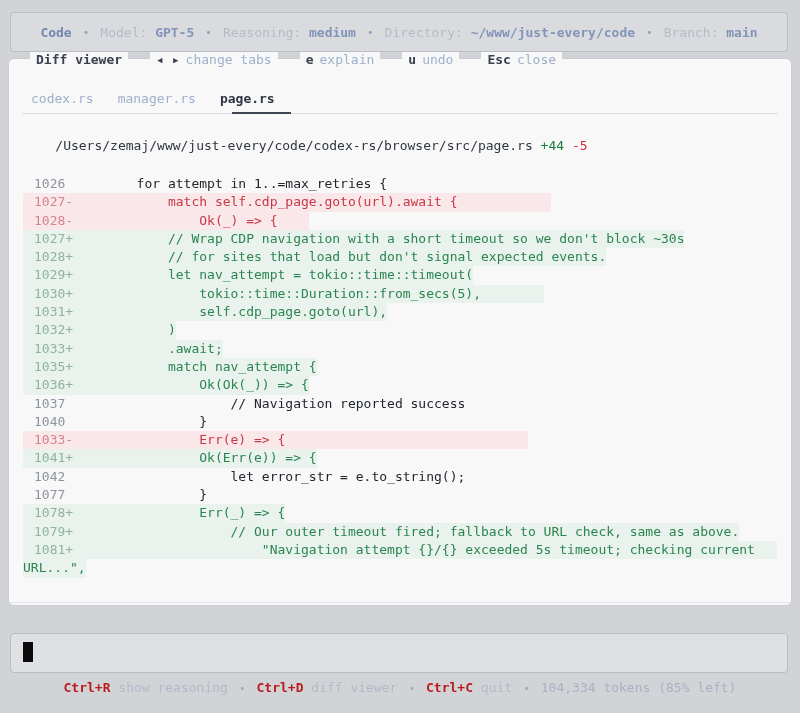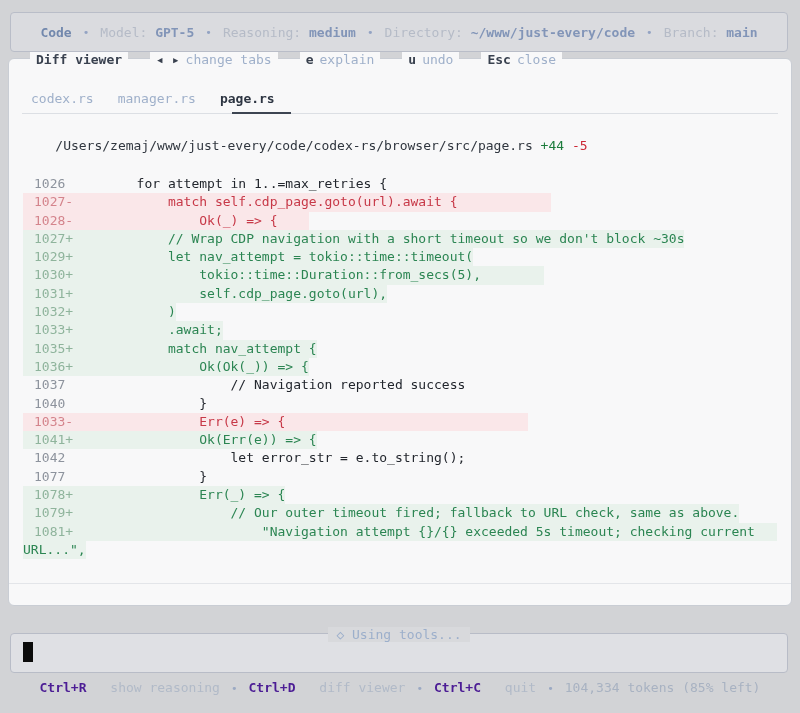--- a/index.html
+++ b/index.html
@@ -73,22 +73,22 @@
     display:flex;align-items:center;justify-content:center;
     font-size:13px;color:#9cafcb;white-space:pre;
   }
   .toolbox-legend .legend-text{background:#d8d9dc;padding:0 8px;}
   .cursor{position:absolute;left:12px;top:8px;width:10px;height:20px;background:#0b0b0b;}
   
   .footer{
     position:absolute;left:0;top:680px;width:800px;text-align:center;
     font-size:13px;white-space:pre;
   }
-  .ft-key{color:#4c1d95;font-weight:bold;}
-  .ft-action{color:#b1bac8;padding-left:16px;}
+  .ft-key{color:#b91c1c;font-weight:bold;}
+  .ft-action{color:#b1bac8;}
   .ft-dot{color:#9ba9c3;font-size:11px;margin:0 11px;}
   .ft-tokens{color:#a8b2c2;}
 </style>
 </head>
 <body>
 
 <div class="topbar" id="topbar"><span class="tb-app">Code</span><span class="tb-dot">•</span><span class="tb-label">Model: </span><span class="tb-value">GPT-5</span><span class="tb-dot">•</span><span class="tb-label">Reasoning: </span><span class="tb-value">medium</span><span class="tb-dot">•</span><span class="tb-label">Directory: </span><span class="tb-value">~/www/just-every/code</span><span class="tb-dot">•</span><span class="tb-label">Branch: </span><span class="tb-value">main</span></div>
 
 <div class="modal">
   <div class="modal-header" id="modal-header"><span class="mh-gap"></span><span class="mh-title">Diff viewer</span><span class="mh-gap mid"></span><span class="mh-key">◂ ▸</span><span class="mh-action">change tabs</span><span class="mh-gap mid"></span><span class="mh-key">e</span><span class="mh-action">explain</span><span class="mh-gap mid"></span><span class="mh-key">u</span><span class="mh-action">undo</span><span class="mh-gap mid"></span><span class="mh-key">Esc</span><span class="mh-action">close</span><span class="mh-fill"></span></div>
@@ -100,20 +100,21 @@
 
   <div class="path">
     <span class="path-file">/Users/zemaj/www/just-every/code/codex-rs/browser/src/page.rs</span><span> </span><span class="path-add">+44</span><span> </span><span class="path-del">-5</span>
   </div>
 
   <div class="diff" id="diff">
       <div class="row context"><span class="cell"><span class="num">1026</span><span class="code">        for attempt in 1..=max_retries {</span></span></div>
       <div class="row removed"><span class="cell"><span class="num">1027-</span><span class="code">            match self.cdp_page.goto(url).await {            </span></span></div>
       <div class="row removed"><span class="cell"><span class="num">1028-</span><span class="code">                Ok(_) =&gt; {    </span></span></div>
       <div class="row added"><span class="cell"><span class="num">1027+</span><span class="code">            // Wrap CDP navigation with a short timeout so we don't block ~30s</span></span></div>
+      <div class="row added"><span class="cell"><span class="num">1028+</span><span class="code">            // for sites that load but don't signal expected events.</span></span></div>
       <div class="row added"><span class="cell"><span class="num">1029+</span><span class="code">            let nav_attempt = tokio::time::timeout(</span></span></div>
       <div class="row added"><span class="cell"><span class="num">1030+</span><span class="code">                tokio::time::Duration::from_secs(5),        </span></span></div>
       <div class="row added"><span class="cell"><span class="num">1031+</span><span class="code">                self.cdp_page.goto(url),</span></span></div>
       <div class="row added"><span class="cell"><span class="num">1032+</span><span class="code">            )</span></span></div>
       <div class="row added"><span class="cell"><span class="num">1033+</span><span class="code">            .await;</span></span></div>
       <div class="row added"><span class="cell"><span class="num">1035+</span><span class="code">            match nav_attempt {</span></span></div>
       <div class="row added"><span class="cell"><span class="num">1036+</span><span class="code">                Ok(Ok(_)) =&gt; {</span></span></div>
       <div class="row context"><span class="cell"><span class="num">1037</span><span class="code">                    // Navigation reported success</span></span></div>
       <div class="row context"><span class="cell"><span class="num">1040</span><span class="code">                }</span></span></div>
       <div class="row removed"><span class="cell"><span class="num">1033-</span><span class="code">                Err(e) =&gt; {                               </span></span></div>
@@ -122,19 +123,16 @@
       <div class="row context"><span class="cell"><span class="num">1077</span><span class="code">                }</span></span></div>
       <div class="row added"><span class="cell"><span class="num">1078+</span><span class="code">                Err(_) =&gt; {</span></span></div>
       <div class="row added"><span class="cell"><span class="num">1079+</span><span class="code">                    // Our outer timeout fired; fallback to URL check, same as above.</span></span></div>
       <div class="row added"><span class="cell full"><span class="num">1081+</span><span class="code">                        "Navigation attempt {}/{} exceeded 5s timeout; checking current</span></span></div>
       <div class="row added"><span class="cell"><span class="code">URL...",</span></span></div>
     </div>
   <div class="diff-endrule"></div>
 </div>
 
 <div class="toolbox">
-  <div class="toolbox-legend">
-    <span class="legend-text"><span>◇</span> <span>Using tools...</span></span>
-  </div>
   <div class="cursor"></div>
 </div>
 
 <div class="footer" id="footer"><span class="ft-key">Ctrl+R</span><span class="ft-action"> show reasoning</span><span class="ft-dot">•</span><span class="ft-key">Ctrl+D</span><span class="ft-action"> diff viewer</span><span class="ft-dot">•</span><span class="ft-key">Ctrl+C</span><span class="ft-action"> quit</span><span class="ft-dot">•</span><span class="ft-tokens">104,334 tokens (85% left)</span></div>
 
 </body></html>

